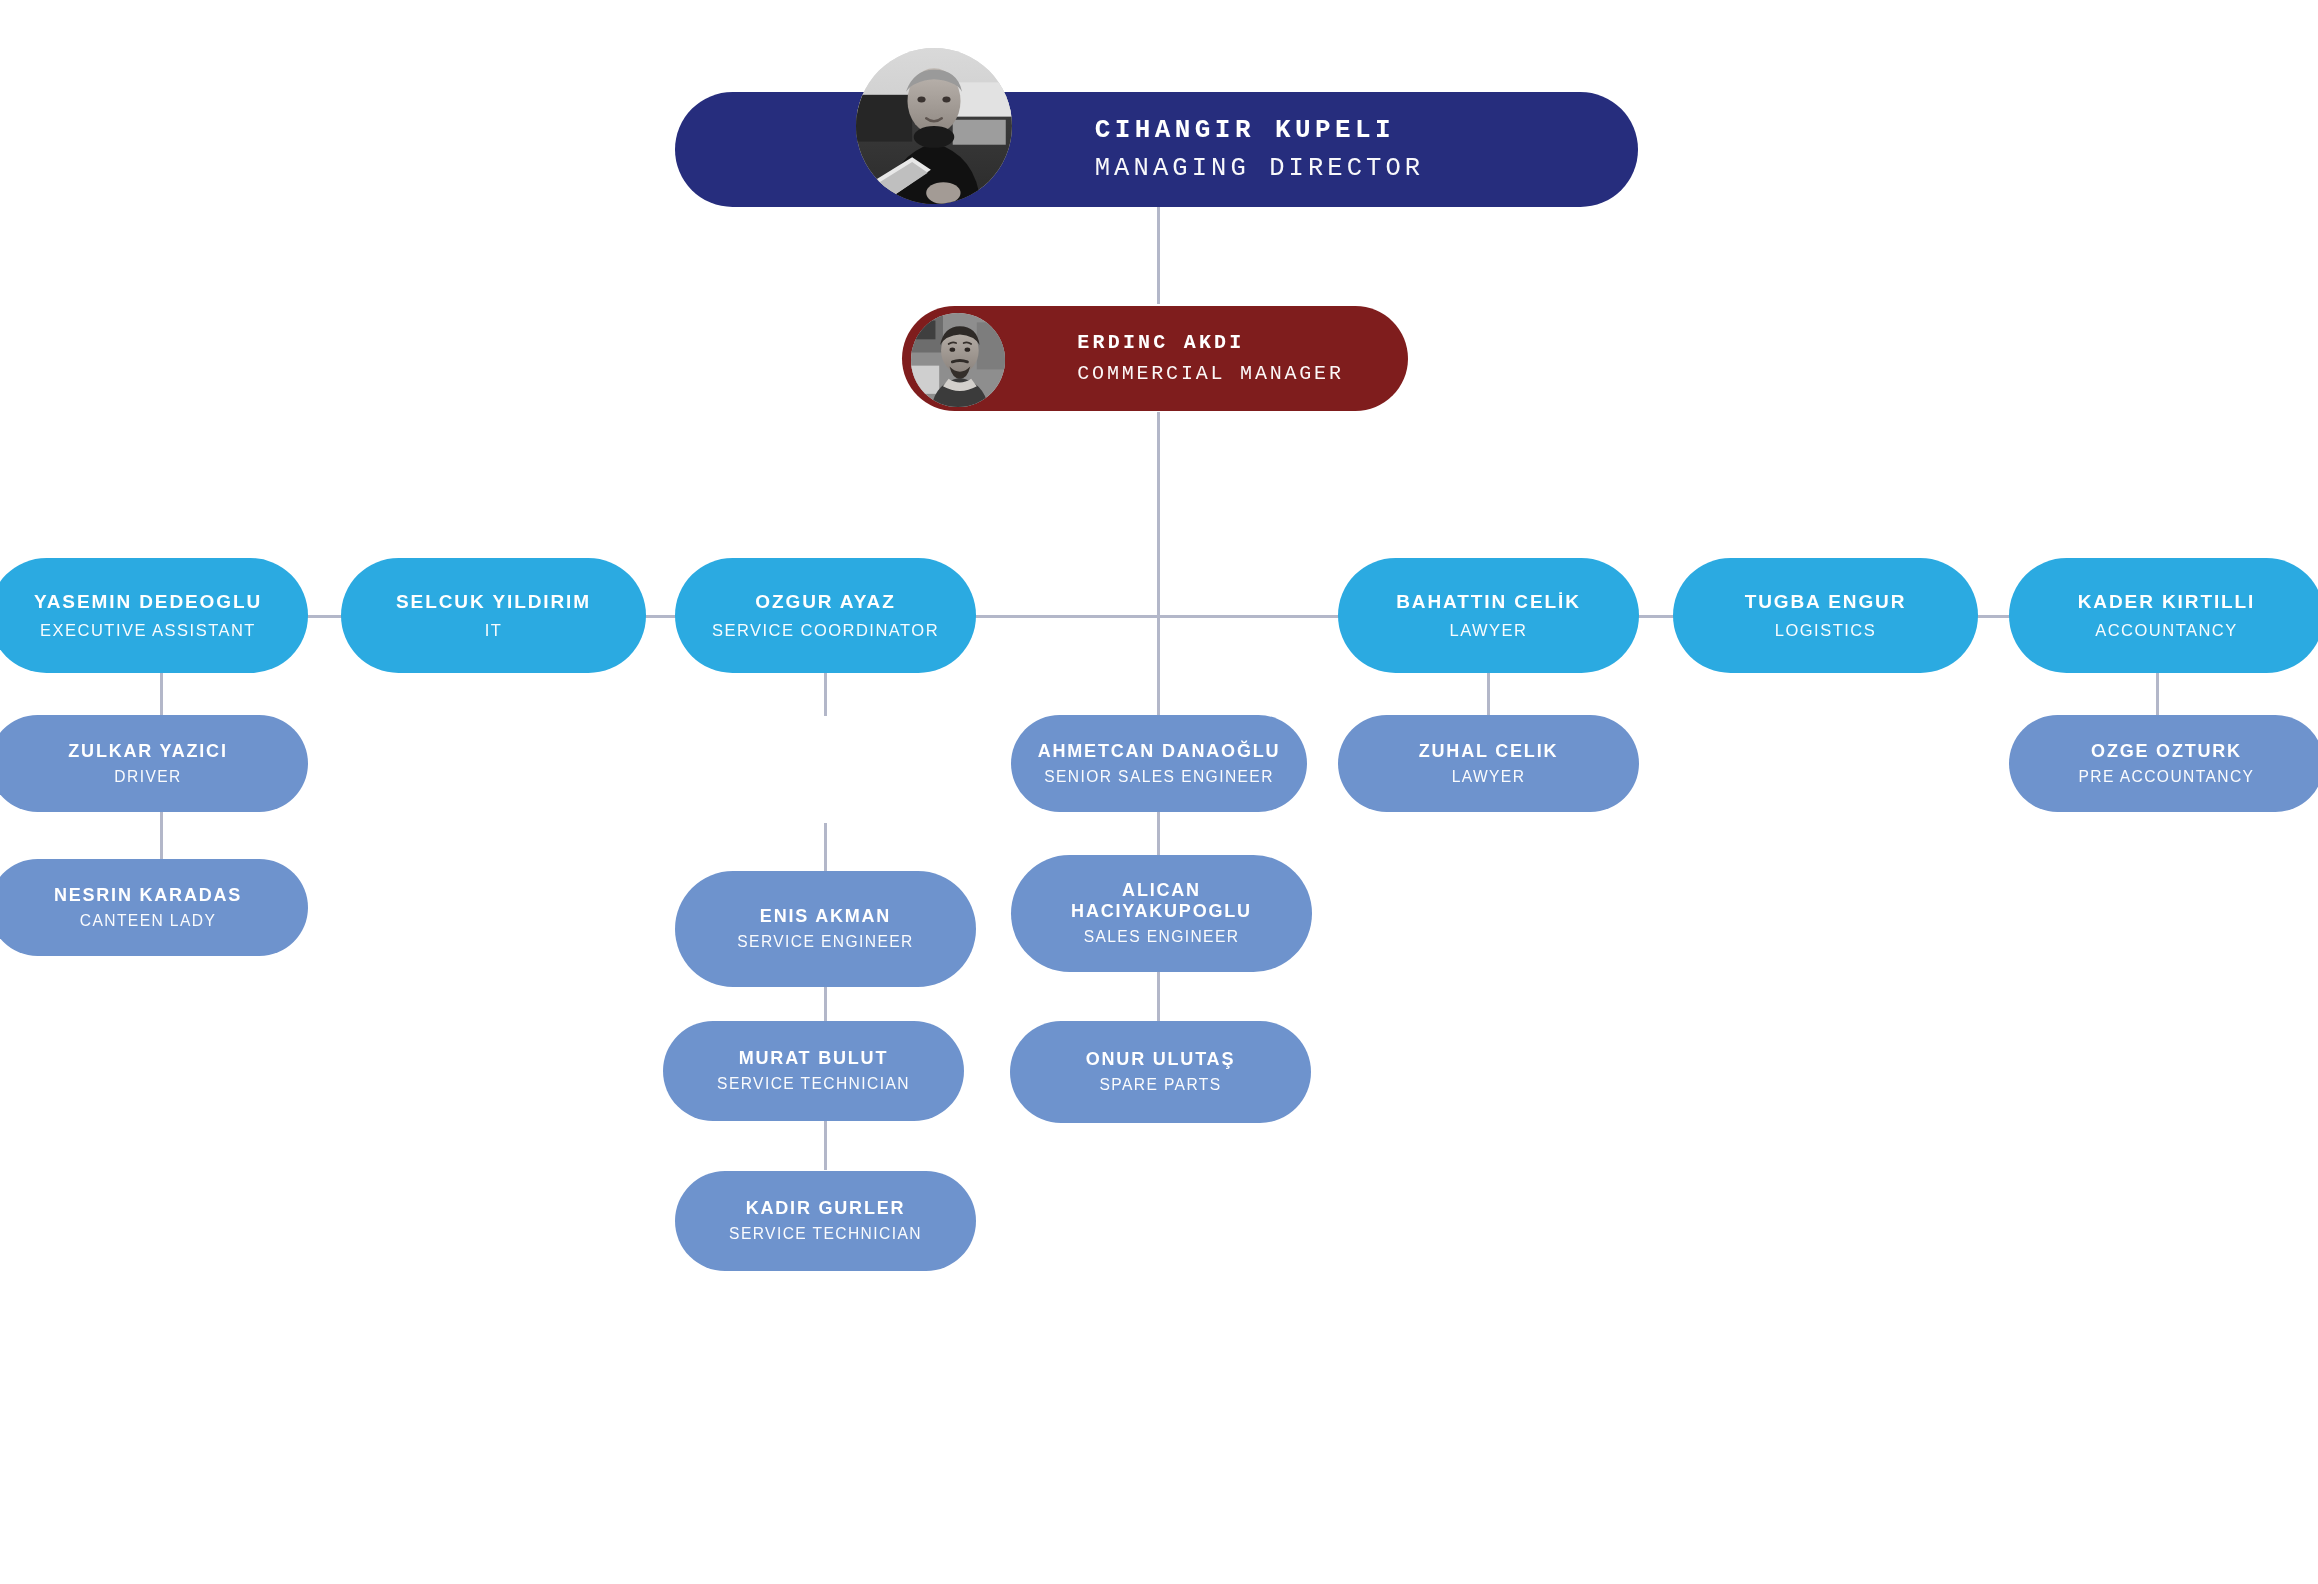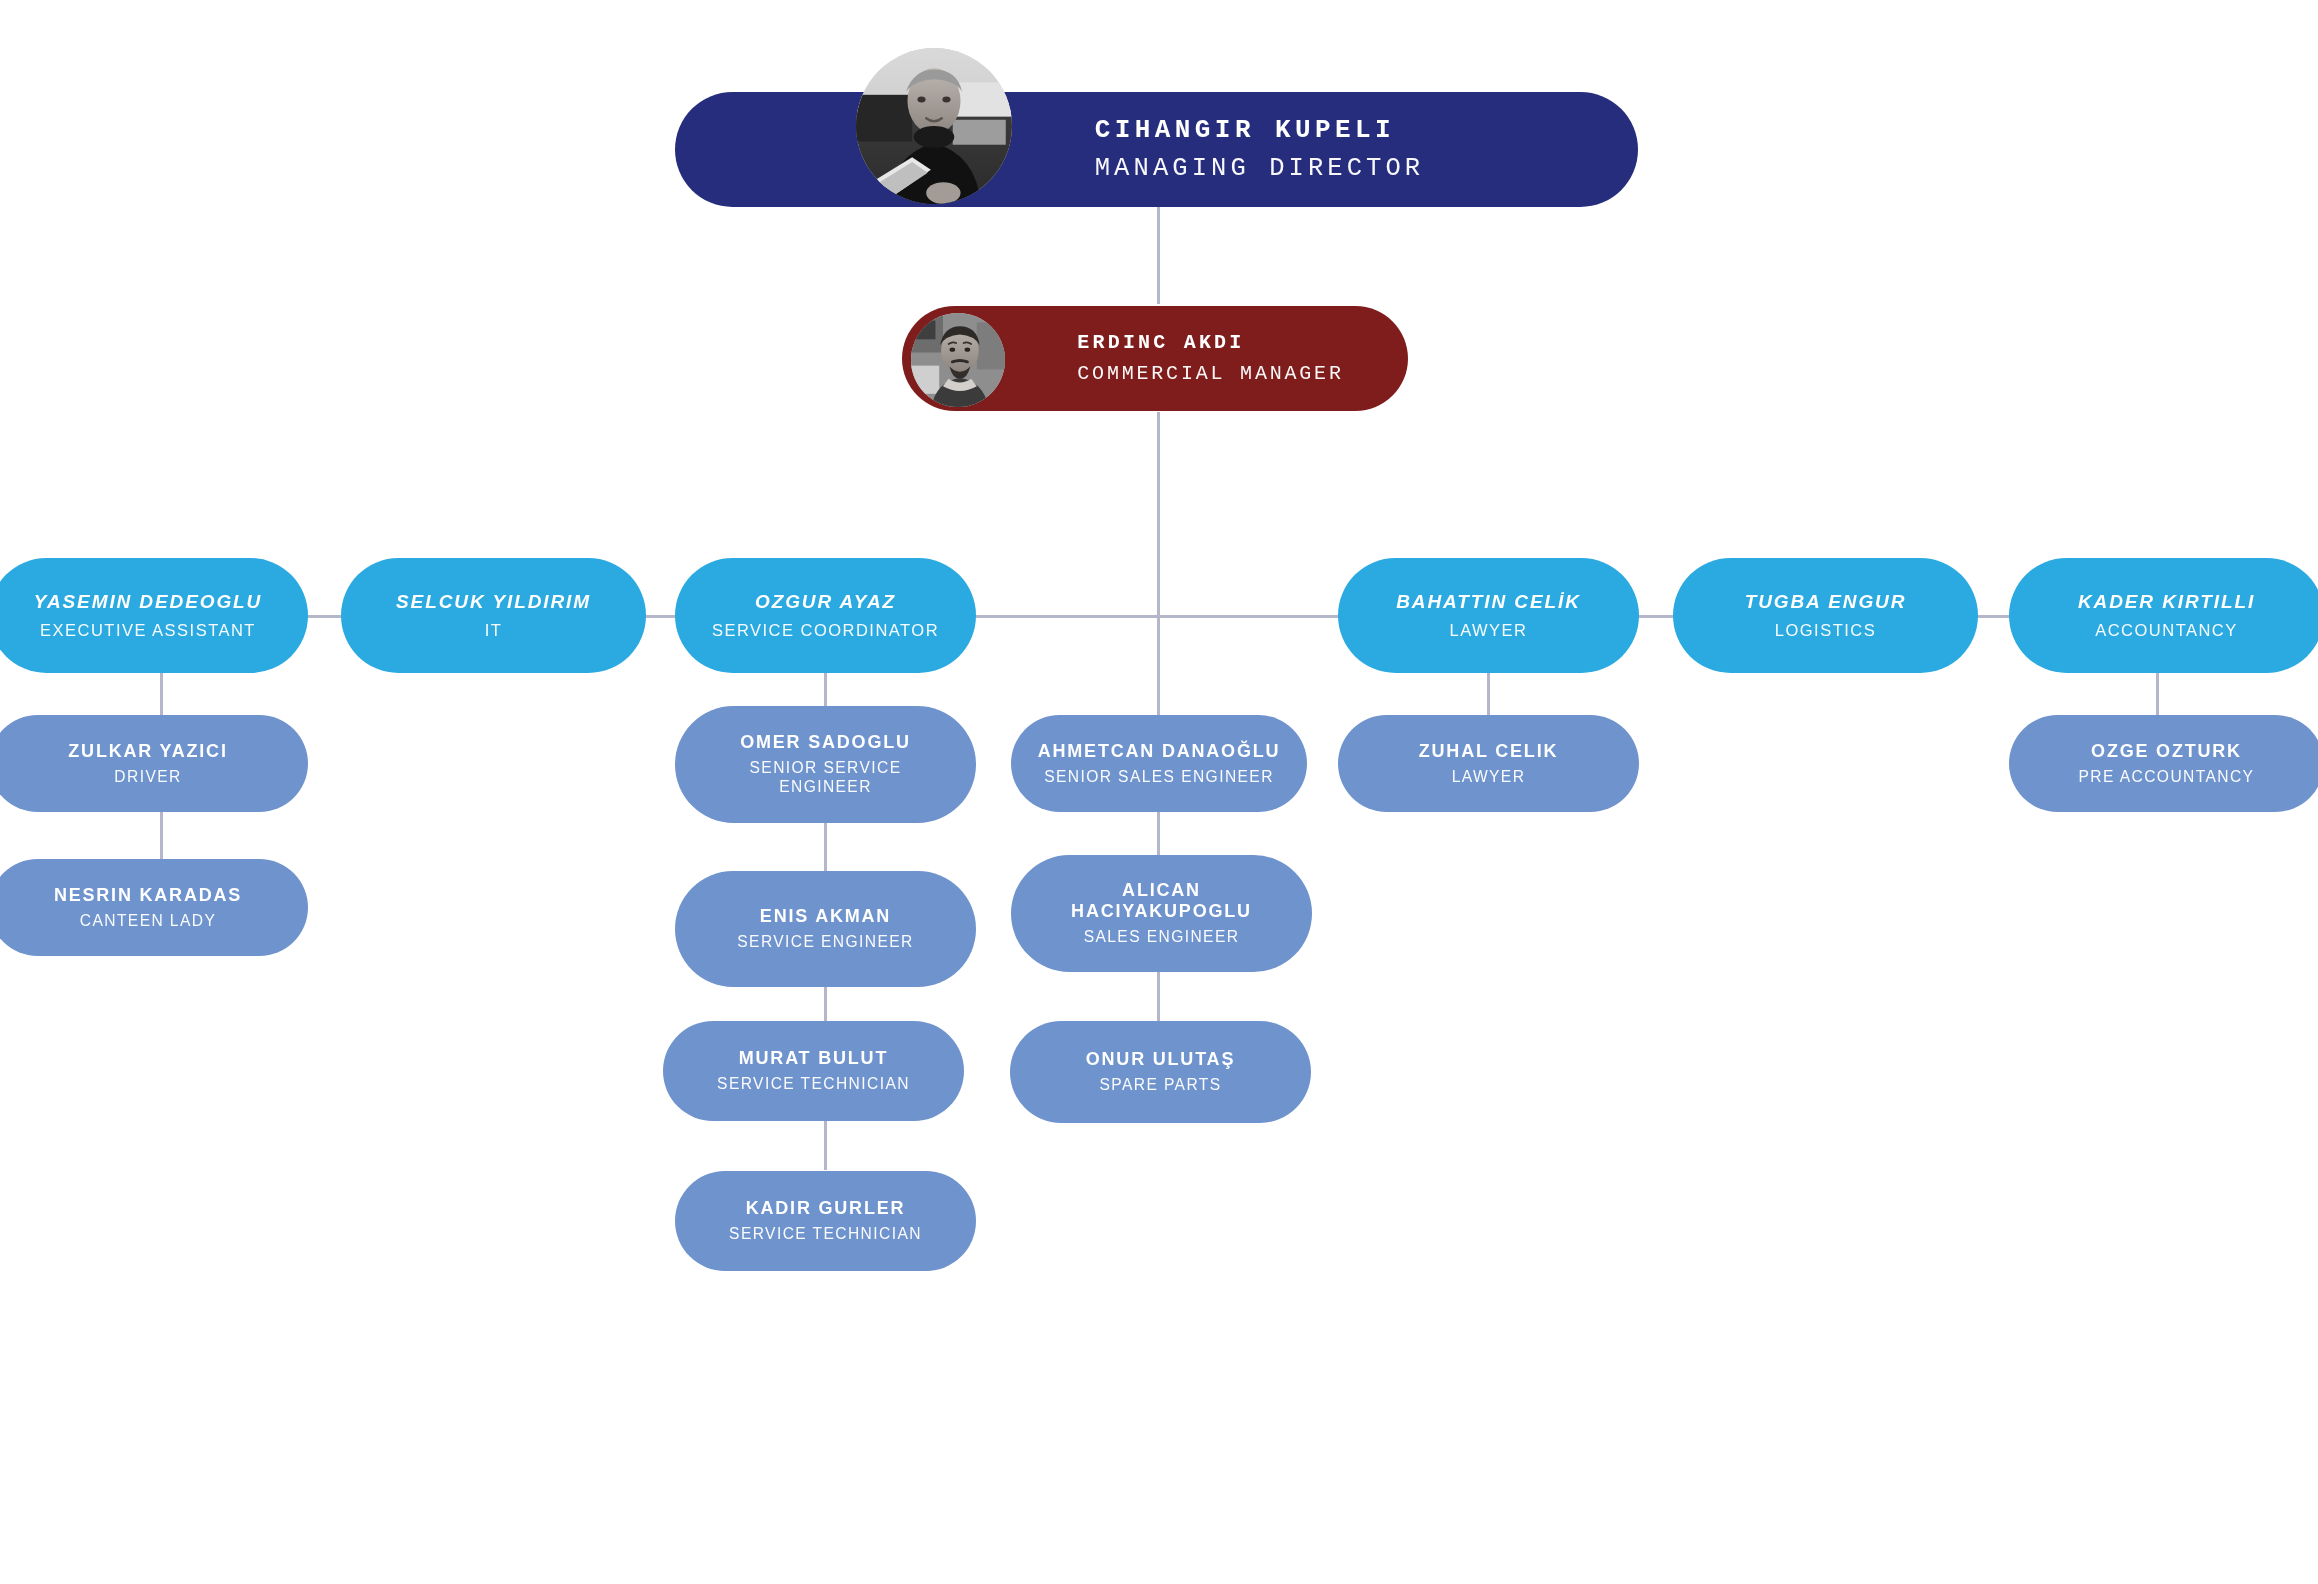--- a/index.html
+++ b/index.html
@@ -38,21 +38,21 @@
   .lvl1 .nm,.lvl1 .rl{white-space:nowrap;}
 
   
   .lvl2{background:#7f1d1d;}
   .lvl2 .nm{font-size:20px;letter-spacing:.16em;}
   .lvl2 .rl{font-size:20px;letter-spacing:.14em;margin-top:6.6px;}
   .lvl2 .txt{margin-left:111px;text-align:left;}
 
   
   .lvl3{background:#2baae1;}
-  .lvl3 .nm{font-size:19px;font-style:italic;}
+  .lvl3 .nm{font-size:19px;}
   .lvl3 .rl{font-size:16.5px;margin-top:7.4px;}
 
   
   .lvl4{background:#6e93cd;}
   .lvl4 .nm{font-size:18px;}
   .lvl4 .rl{font-size:15.6px;margin-top:5.8px;}
 
   .node.wrap .nm,.node.wrap .rl{white-space:normal;}
 
   
@@ -194,24 +194,20 @@
   <div class="node lvl4" style="left:-11.5px;top:715px;width:319px;height:97px;">
     <span class="nm">ZULKAR YAZICI</span>
     <span class="rl">DRIVER</span>
   </div>
 
   <div class="node lvl4" style="left:-11.5px;top:859px;width:319px;height:97px;">
     <span class="nm">NESRIN KARADAS</span>
     <span class="rl">CANTEEN LADY</span>
   </div>
 
-  <div class="node lvl4 wrap" style="left:675px;top:706px;width:301px;height:117px;">
-    <span class="nm">OMER SADOGLU</span>
-    <span class="rl" style="max-width:206px;">SENIOR SERVICE ENGINEER</span>
-  </div>
 
   <div class="node lvl4" style="left:675px;top:871px;width:301px;height:116px;">
     <span class="nm">ENIS AKMAN</span>
     <span class="rl">SERVICE ENGINEER</span>
   </div>
 
   <div class="node lvl4" style="left:663px;top:1021px;width:301px;height:100px;">
     <span class="nm">MURAT BULUT</span>
     <span class="rl">SERVICE TECHNICIAN</span>
   </div>

